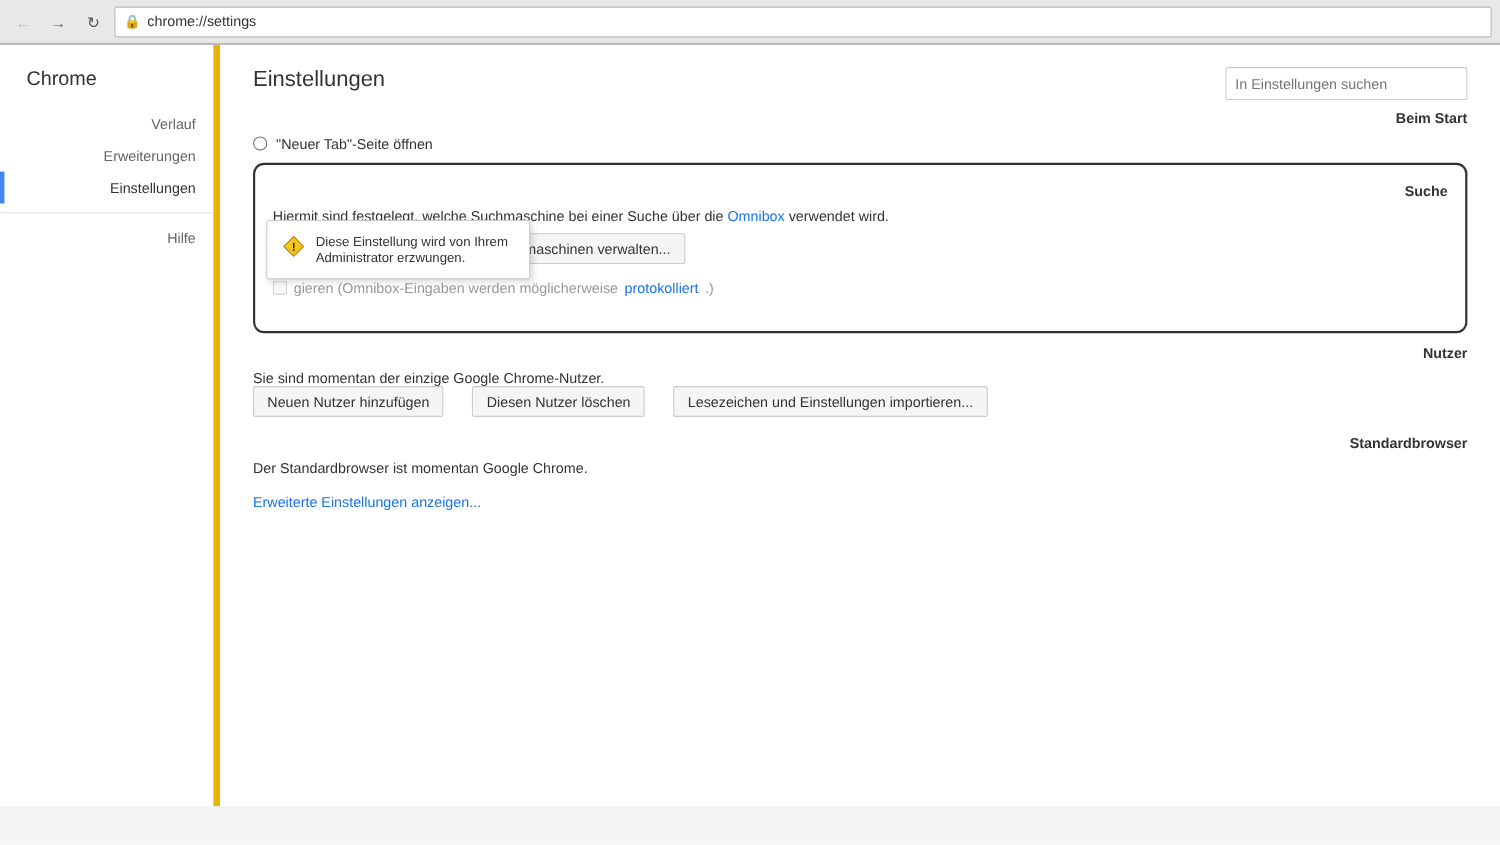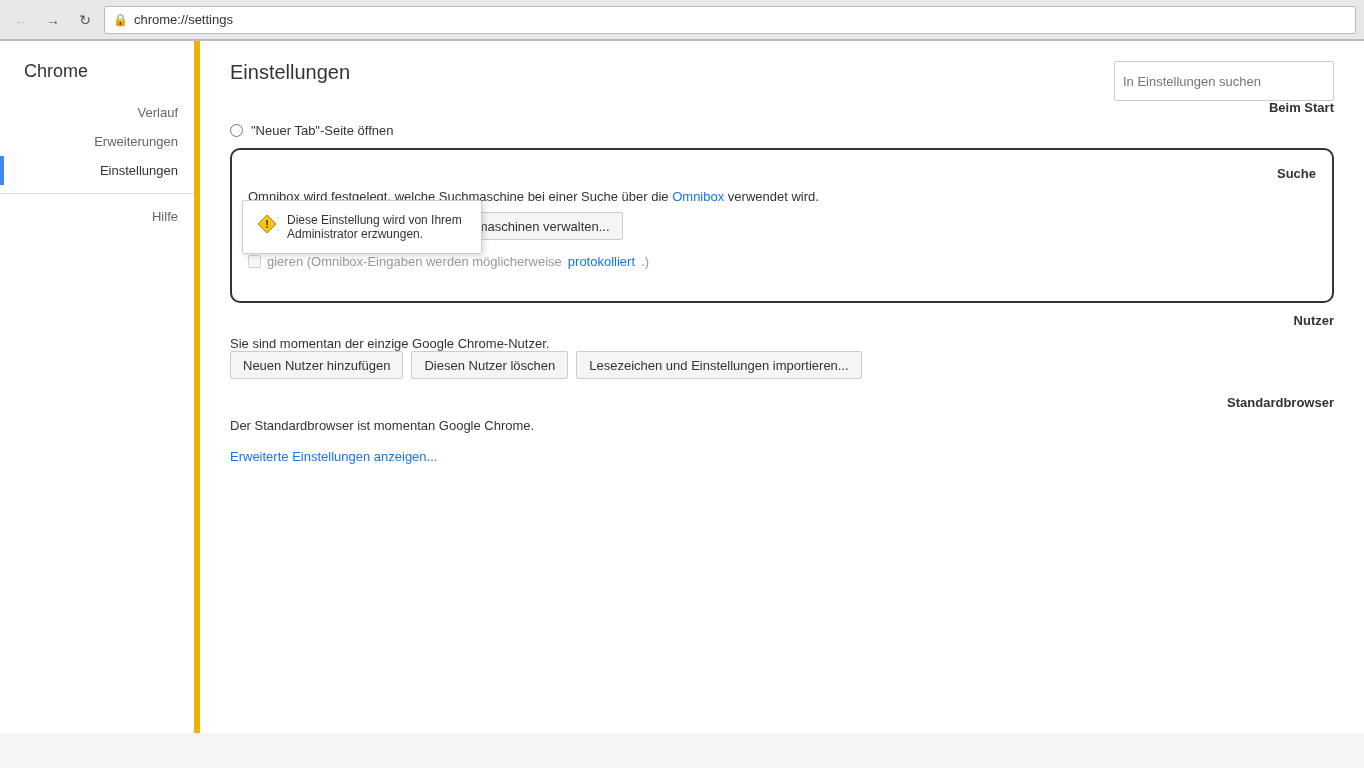--- a/index.html
+++ b/index.html
@@ -125,21 +125,21 @@
       font-size: 20px;
       font-weight: normal;
       color: #333;
       margin-bottom: 16px;
     }
     .search-settings-input {
       position: absolute;
       top: 20px;
       right: 30px;
       width: 220px;
-      height: 40px;
+      height: 30px;
       border: 1px solid #ccc;
       border-radius: 2px;
       padding: 0 8px;
       font-size: 13px;
       color: #999;
       outline: none;
     }
 
     
     .section-title {
@@ -276,21 +276,21 @@
     }
 
     
     .nutzer-section { margin-bottom: 16px; }
     .nutzer-description {
       font-size: 13px;
       color: #333;
     }
     .button-row {
       display: flex;
-      gap: 8px;
+      gap: 26px;
       flex-wrap: wrap;
     }
     .action-btn {
       height: 28px;
       padding: 0 12px;
       border: 1px solid #ccc;
       border-radius: 2px;
       background: #f5f5f5;
       font-size: 13px;
       color: #333;
@@ -368,21 +368,21 @@
         <span>"Neuer Tab"-Seite öffnen</span>
       </div>
     </div>
 
     
     <div class="highlight-box">
 
       <div class="search-section">
         <div class="section-title">Suche</div>
         <div class="search-description">
-          <span>Omnibox wird festgelegt, welche Suchmaschine bei einer Suche über die </span><a class="omnibox-link">Omnibox</a><span> verwendet wird.</span>
+          <span>Hiermit sind festgelegt, welche Suchmaschine bei einer Suche über die </span><a class="omnibox-link">Omnibox</a><span> verwendet wird.</span>
         </div>
         <div class="search-row">
           <div class="dropdown-wrapper">
             <select class="search-dropdown">
               <option>iyi123</option>
               <option>Google</option>
               <option>Bing</option>
               <option>Yahoo</option>
             </select>
           </div>

